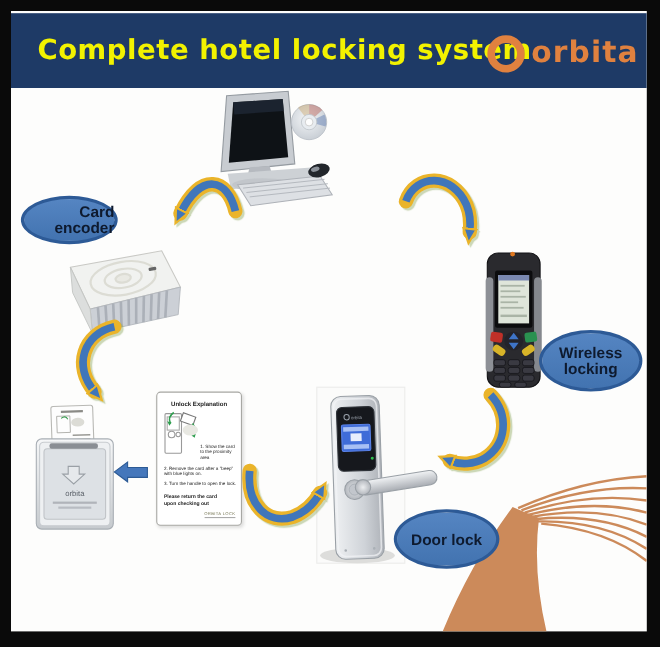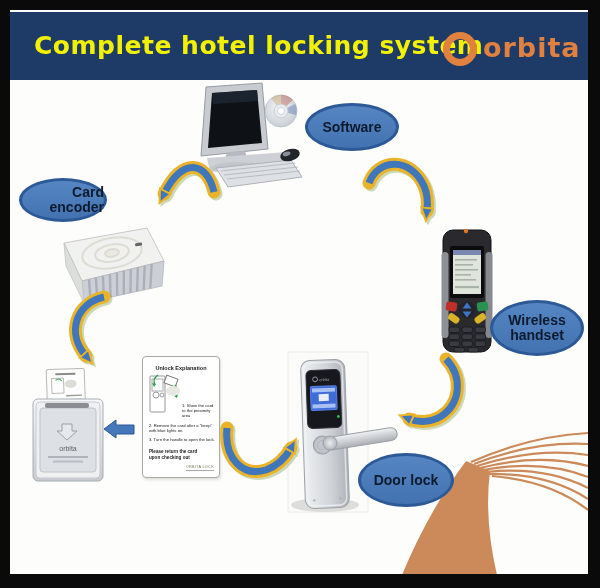--- a/index.html
+++ b/index.html
@@ -18,21 +18,21 @@
              font-size:27px;color:#e0813f;letter-spacing:1px;}
 
   
   .bubble{position:absolute;z-index:5;display:flex;align-items:center;justify-content:center;
           text-align:center;border-radius:50%;
           background:linear-gradient(#5585c2,#4273b0);border:3px solid #2d5a96;
           color:#0e1a2e;font-weight:600;font-size:14px;line-height:15px;box-sizing:border-box;}
   .b-software{left:295px;top:93px;width:94px;height:48px;}
   .b-encoder{left:9px;top:168px;width:88px;height:44px;text-align:right;}
   .b-handset{left:480px;top:290px;width:94px;height:56px;}
-  .b-doorlock{left:348px;top:443px;width:96px;height:54px;}
+  .b-doorlock{left:348px;top:453px;width:96px;height:54px;}
   .b-keycard{left:78px;top:484px;width:92px;height:46px;}
 
   svg.layer{position:absolute;z-index:3;}
   svg.decor{z-index:2;}
 
   
   .instr-card{position:absolute;left:132px;top:346px;width:76px;height:120px;background:#fff;
               border:1px solid #a8a8a4;border-radius:4px;z-index:3;box-shadow:1px 2px 3px rgba(0,0,0,0.12);
               color:#222;}
   .ic-title{position:absolute;left:0;top:8px;width:100%;text-align:center;font-size:5.5px;font-weight:bold;}
@@ -291,19 +291,18 @@
         <polygon points="8,11 6,14 4,10" fill="#2f9e4f"></polygon>
         <ellipse cx="25" cy="18" rx="7" ry="5" fill="#e8e8e2"></ellipse>
       </svg>
       <div class="ic-step1">1. Show the card to the proximity area</div>
       <div class="ic-step2">2. Remove the card after a "beep" with blue lights on.</div>
       <div class="ic-step3">3. Turn the handle to open the lock.</div>
       <div class="ic-note">Please return the card upon checking out</div>
       <div class="ic-brand">ORBITA LOCK</div>
     </div>
 
-    <div class="bubble b-software">Software</div>
     <div class="bubble b-encoder">Card encoder</div>
-    <div class="bubble b-handset">Wireless handset</div>
+    <div class="bubble b-handset">Wireless locking</div>
     <div class="bubble b-doorlock">Door lock</div>
 
   </div>
 </div>
 
 </body></html>

